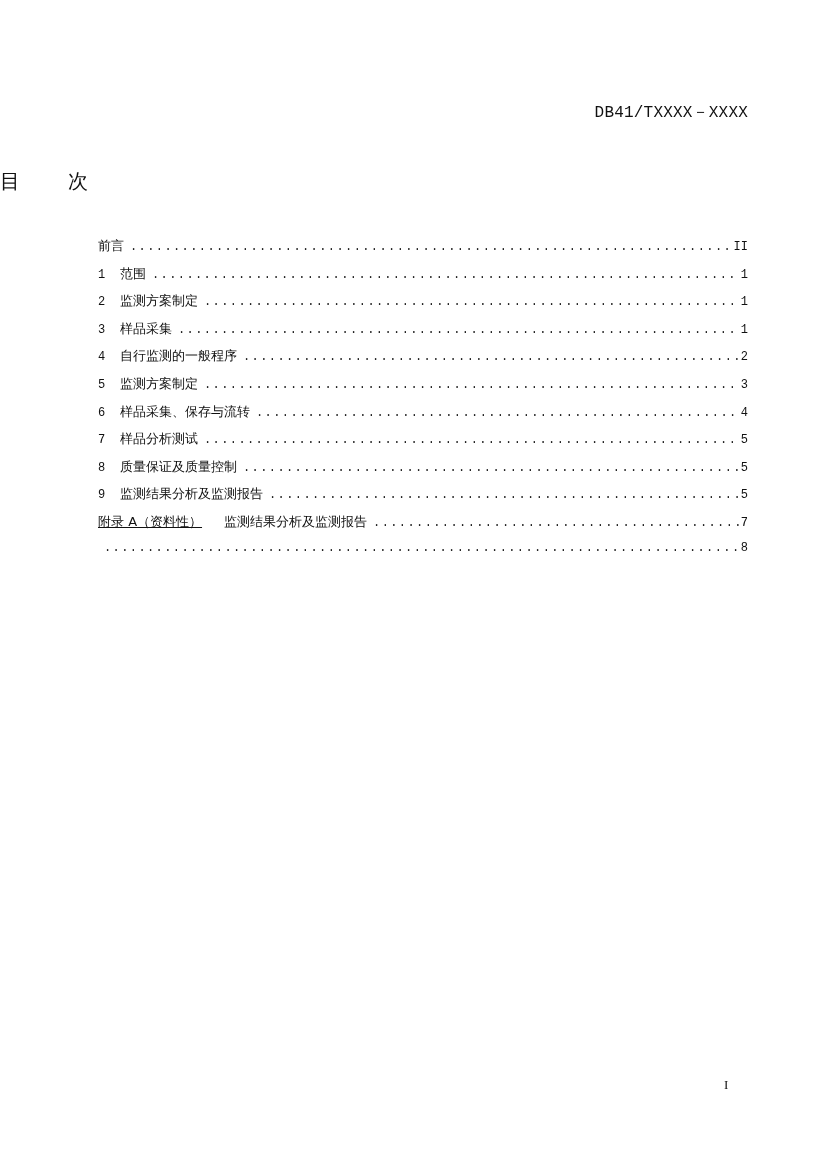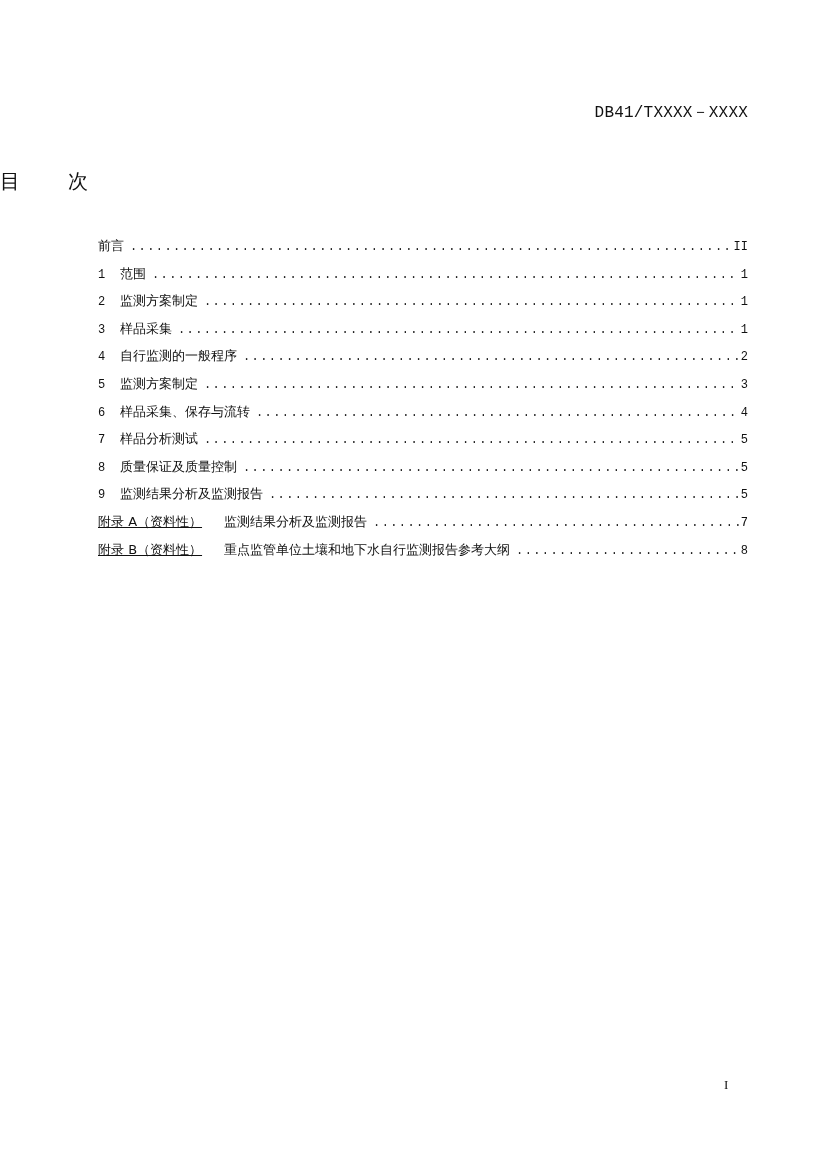--- a/index.html
+++ b/index.html
@@ -111,19 +111,18 @@
     <span class="toc-label">监测结果分析及监测报告</span>
     <span class="toc-dots"></span>
     <span class="toc-page">5</span>
   </div>
   <div class="toc-row">
     <span class="toc-label"><span class="app-prefix">附录 A（资料性）</span><span>监测结果分析及监测报告</span></span>
     <span class="toc-dots"></span>
     <span class="toc-page">7</span>
   </div>
   <div class="toc-row">
-    <span class="toc-label"><span class="app-prefix">附录 B（资料性）</span><span>重点监管单位土壤和地下水自行监测报告参考大纲</span></span>
     <span class="toc-dots"></span>
     <span class="toc-page">8</span>
   </div>
 </div>
 
 <div class="page-number">I</div>
 
 </body></html>

